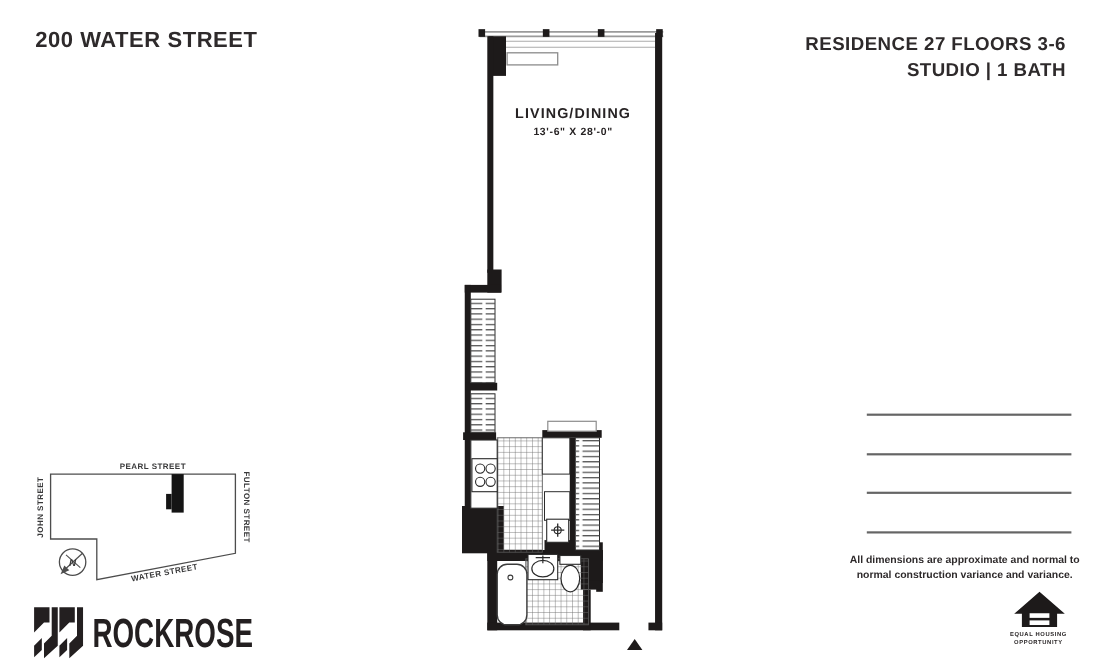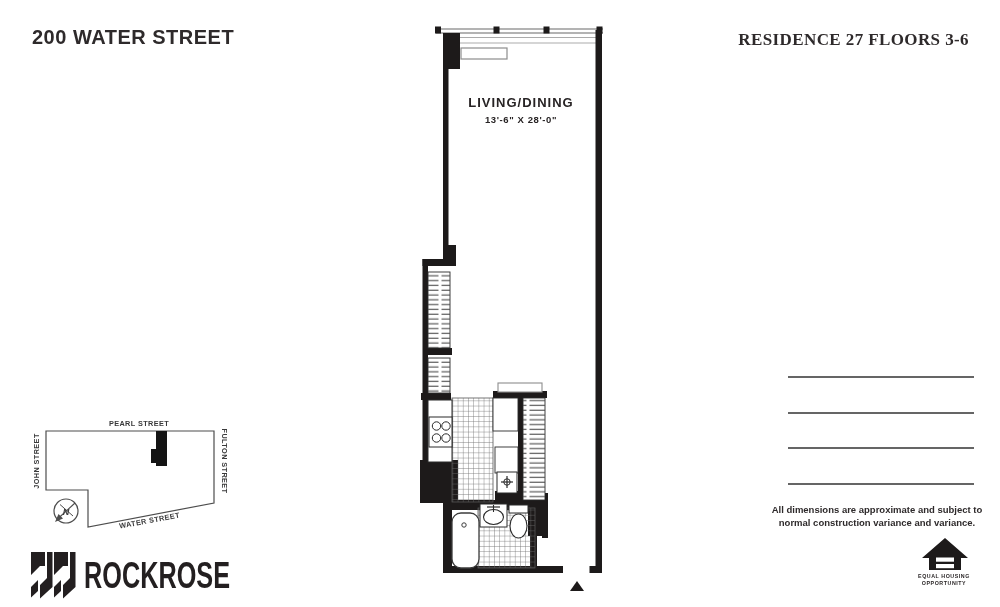--- a/index.html
+++ b/index.html
@@ -8,21 +8,21 @@
   .page {
     position:relative; width:1000px; height:607px;
     background:#ffffff; overflow:hidden; color:#2d2829;
   }
   .hdr-left {
     position:absolute; left:32px; top:26px;
     font-size:20px; font-weight:800; letter-spacing:.5px; color:#2e2a2b;
   }
   .hdr-right {
     position:absolute; right:31px; top:28px; text-align:right;
-    font-size:17px; font-weight:800; letter-spacing:.4px; line-height:24px; color:#2e2a2b;font-family:Liberation Serif, serif;
+    font-size:17px; font-weight:800; letter-spacing:.4px; line-height:24px; color:#2e2a2b;
   }
   .plan-svg { position:absolute; left:0; top:0; }
   .notes-line {
     position:absolute; left:788px; width:186px; height:2px; background:#656565;
   }
   .disclaimer {
     position:absolute; left:770px; top:503px; width:214px;
     font-size:9.5px; font-weight:700; line-height:13px; text-align:center; color:#2e2a2b;
   }
   svg text { font-family:"Liberation Sans", sans-serif; }
@@ -35,29 +35,30 @@
 </style>
 </head>
 <body>
 
 <div class="page">
 
   <div class="hdr-left">200 WATER STREET</div>
 
   <div class="hdr-right">
     <div>RESIDENCE 27 FLOORS 3-6</div>
+    <div>STUDIO | 1 BATH</div>
   </div>
 
   <div class="notes-line" style="top:376px"></div>
   <div class="notes-line" style="top:411.5px"></div>
   <div class="notes-line" style="top:447px"></div>
   <div class="notes-line" style="top:483px"></div>
 
   <div class="disclaimer">
-    <div>All dimensions are approximate and subject to</div>
+    <div>All dimensions are approximate and normal to</div>
     <div>normal construction variance and variance.</div>
   </div>
 
   <svg class="plan-svg" width="1000" height="607" viewBox="0 0 1000 607">
     <defs>
       <pattern id="tileGrid" width="5.2" height="5.2" patternUnits="userSpaceOnUse">
         <path d="M5.2 0 H0 V5.2" fill="none" stroke="#6e6e6e" stroke-width="0.8"></path>
       </pattern>
       <pattern id="closetHatch" width="22" height="4.8" patternUnits="userSpaceOnUse">
         <line x1="1.5" y1="2.2" x2="20.5" y2="2.2" stroke="#4a4a4a" stroke-width="1.1"></line>

